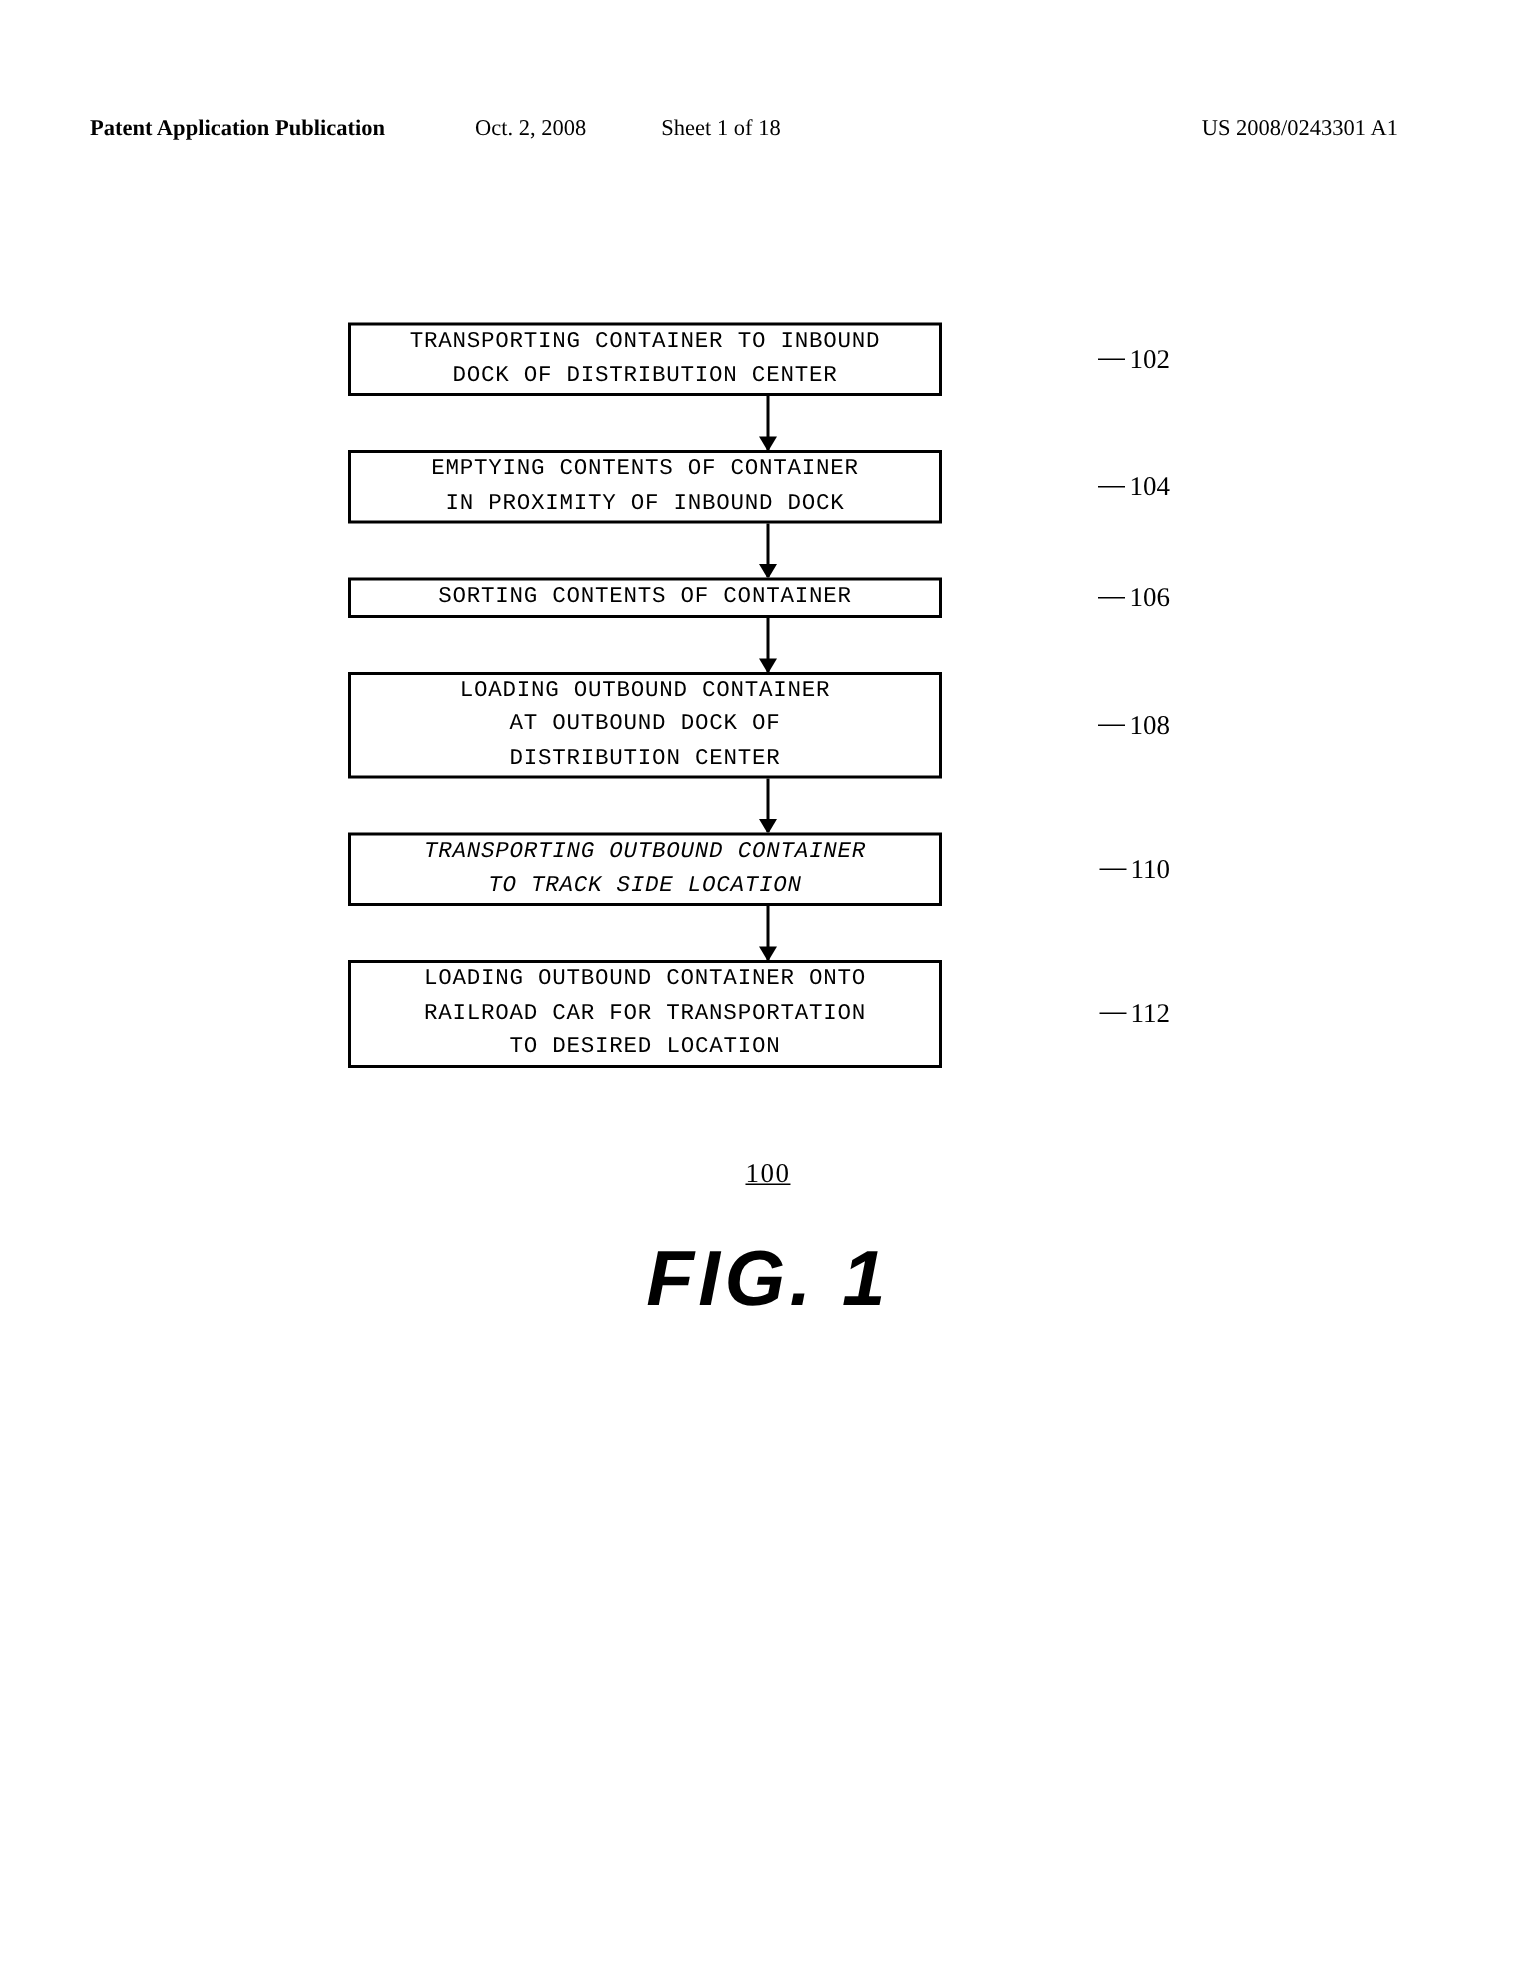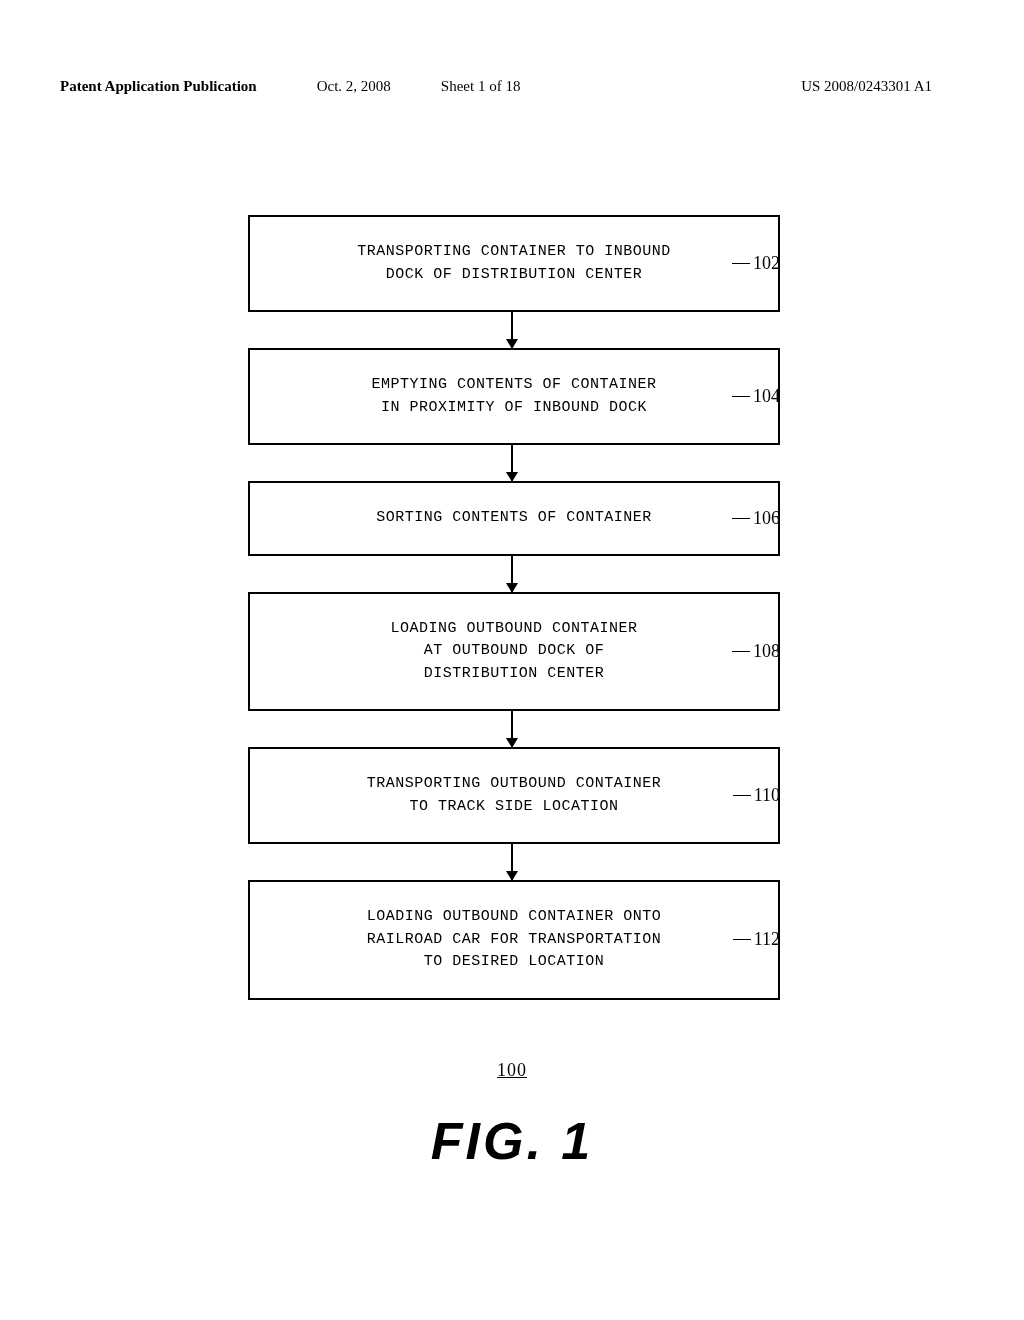--- a/index.html
+++ b/index.html
@@ -54,30 +54,29 @@
 
     .flowchart {
       display: flex;
       flex-direction: column;
       align-items: center;
       width: 560px;
     }
 
     .flow-block {
       border: 2px solid #000;
-      width: 532px;
-      padding: 24px 20px;
+      width: 396px;
+      padding: 0 20px;
       text-align: center;
       font-family: 'Courier New', Courier, monospace;
       font-size: 15px;
       line-height: 1.5;
       letter-spacing: 0.5px;
       background: #fff;
       position: relative;
-      margin-left: 16px;
     }
 
     .flow-block-wrapper {
       display: flex;
       align-items: center;
       position: relative;
       width: 560px;
     }
 
     .step-label {
@@ -169,21 +168,21 @@
       </div>
       <div class="arrow"></div>
       <div class="flow-block-wrapper">
         <div class="flow-block" style="white-space: pre-line;">LOADING OUTBOUND CONTAINER
 AT OUTBOUND DOCK OF
 DISTRIBUTION CENTER</div>
         <div class="step-label">108</div>
       </div>
       <div class="arrow"></div>
       <div class="flow-block-wrapper">
-        <div class="flow-block" style="white-space: pre-line;">TRANSPORTING OUTBOUND CONTAINER
+        <div class="flow-block" style="white-space: pre-line; font-style: italic;">TRANSPORTING OUTBOUND CONTAINER
 TO TRACK SIDE LOCATION</div>
         <div class="step-label">110</div>
       </div>
       <div class="arrow"></div>
       <div class="flow-block-wrapper">
         <div class="flow-block" style="white-space: pre-line;">LOADING OUTBOUND CONTAINER ONTO
 RAILROAD CAR FOR TRANSPORTATION
 TO DESIRED LOCATION</div>
         <div class="step-label">112</div>
       </div>

